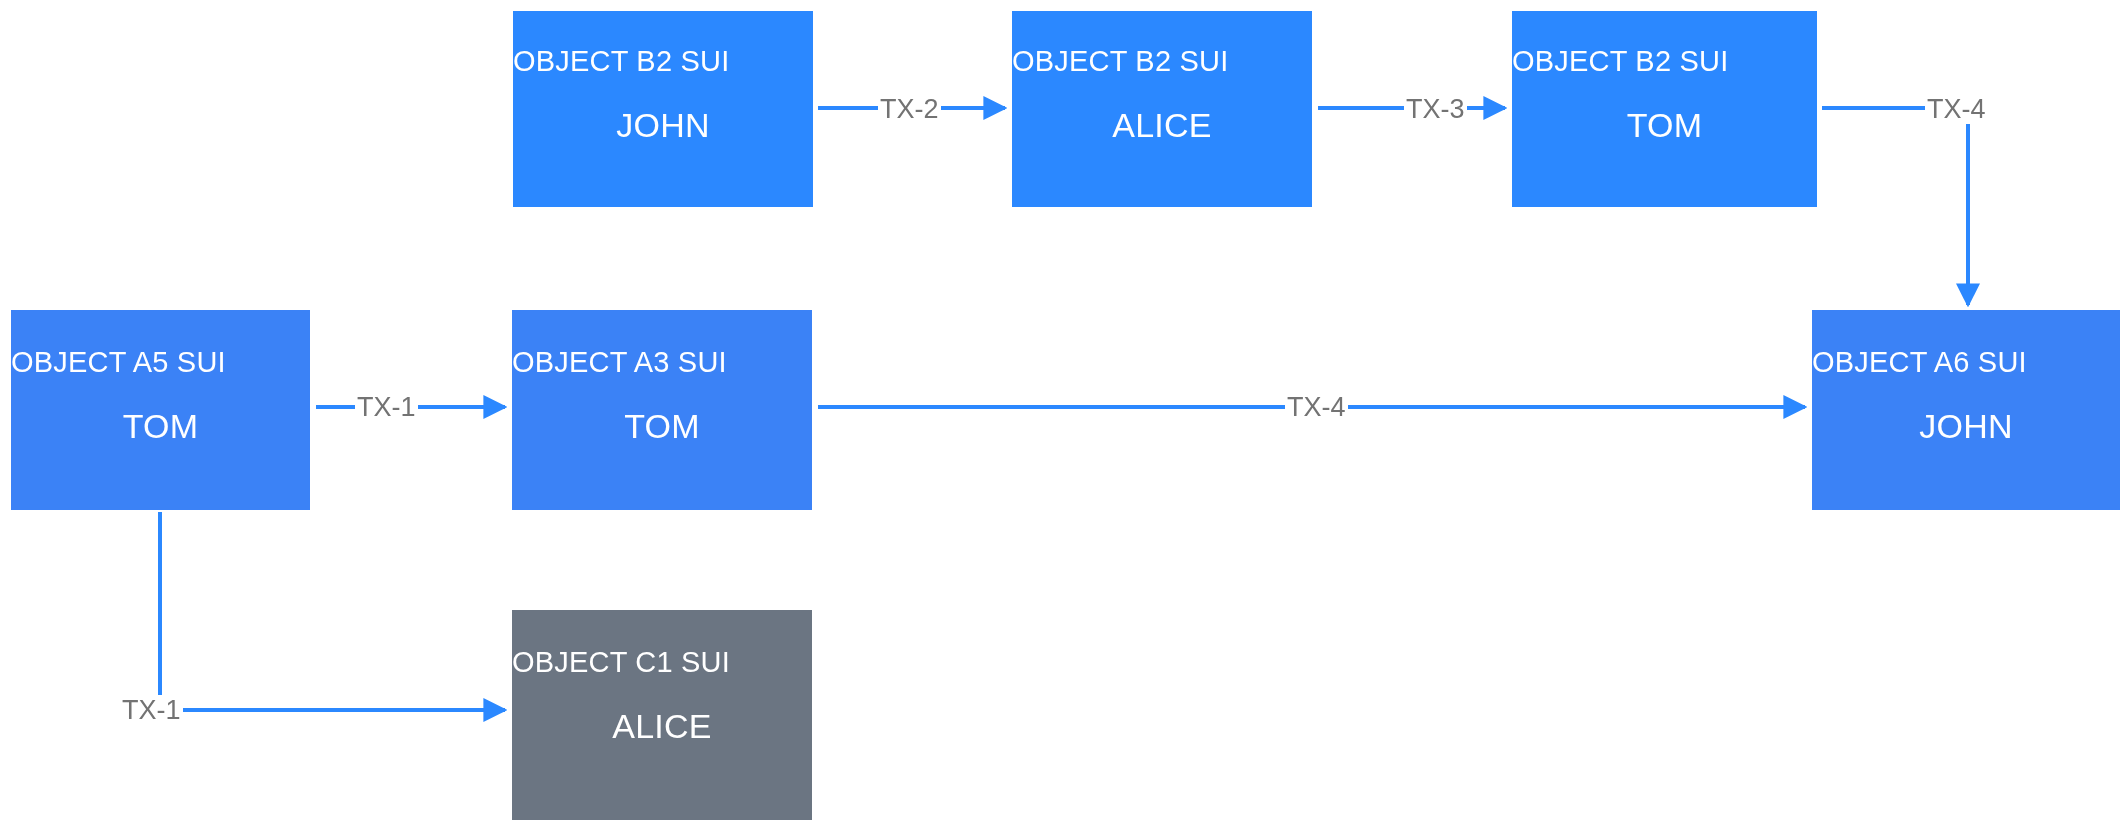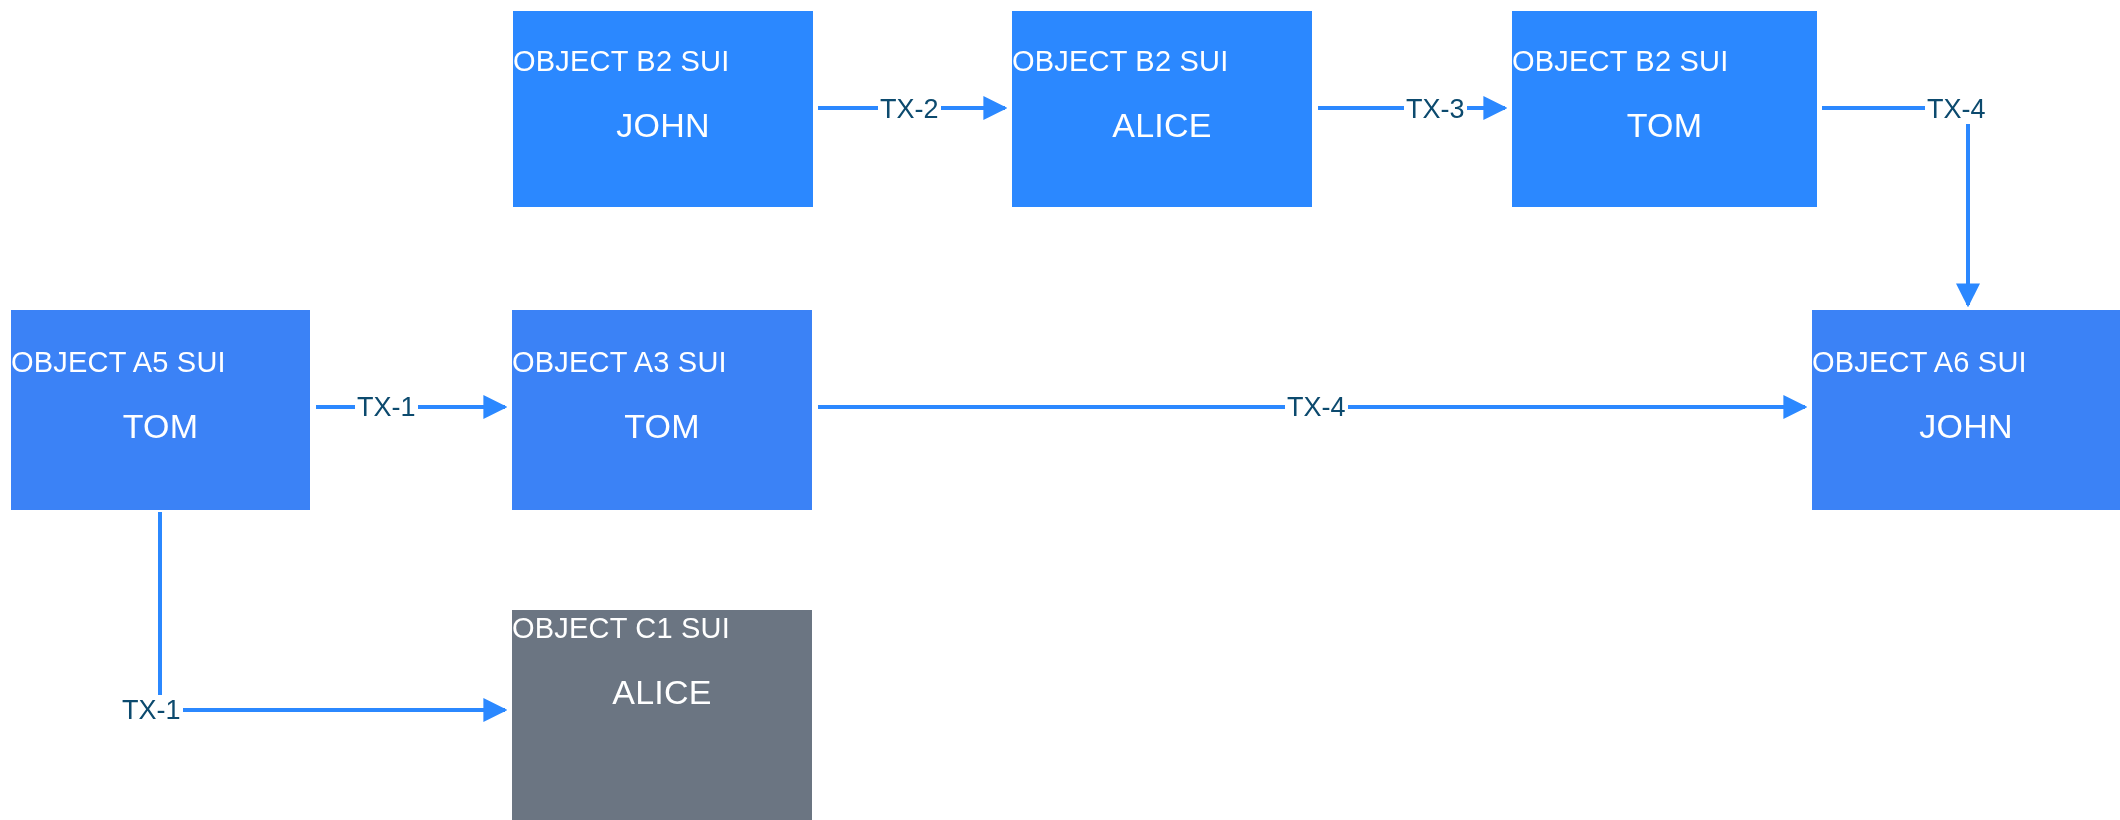--- a/index.html
+++ b/index.html
@@ -44,21 +44,21 @@
   }
   .node-blue  { background: #2B88FF; }
   .node-black { background: #3b82f6; }
   .node-gray  { background: #6B7582; }
 
   
   .edge-label {
     position: absolute;
     font-size: 27px;
     line-height: 30px;
-    color: #0c4a6e;
+    color: #737373;
     font-family: "Liberation Sans", sans-serif;
     white-space: nowrap;
     background: #ffffff;
     padding: 0 2px;
     z-index: 5;
   }
   svg.edges {
     position: absolute;
     left: 0; top: 0;
     width: 2120px;
@@ -145,21 +145,21 @@
   </div>
 
   <div class="node node-black" style="left:1812px; top:310px; width:308px; height:200px; padding-top:34px; z-index:3;">
     <div class="title-block">
       <div class="ln">OBJECT A</div>
       <div class="ln">6 SUI</div>
     </div>
     <div class="owner" style="margin-top:28px;">JOHN</div>
   </div>
 
-  <div class="node node-gray" style="left:512px; top:610px; width:300px; height:210px; z-index:3;">
+  <div class="node node-gray" style="left:512px; top:610px; width:300px; height:210px; padding-top:34px; z-index:3;">
     <div class="title-block">
       <div class="ln">OBJECT C</div>
       <div class="ln">1 SUI</div>
     </div>
     <div class="owner" style="margin-top:28px;">ALICE</div>
   </div>
 
 </div>
 
 </body></html>

